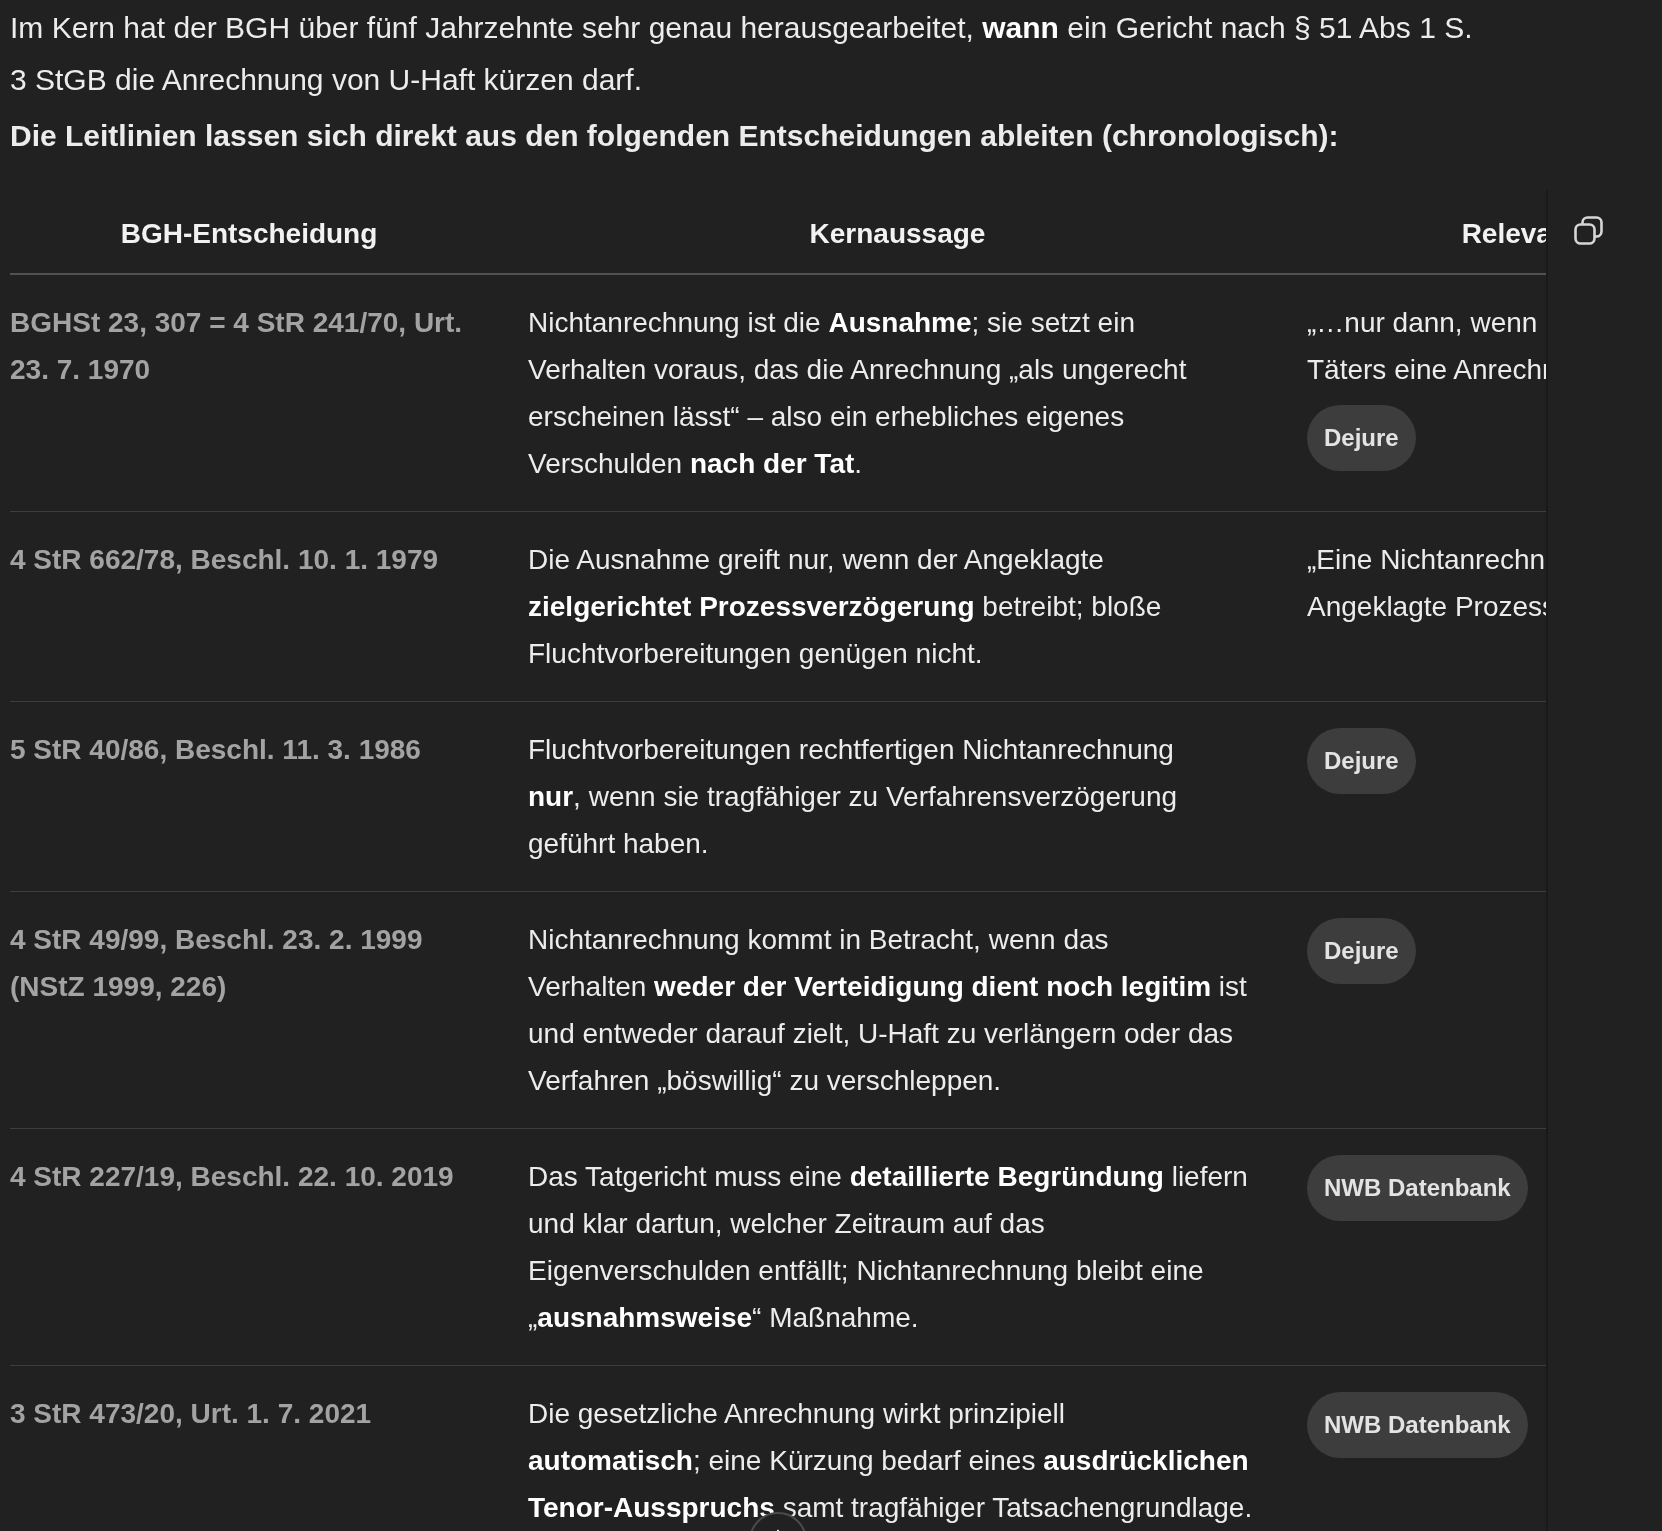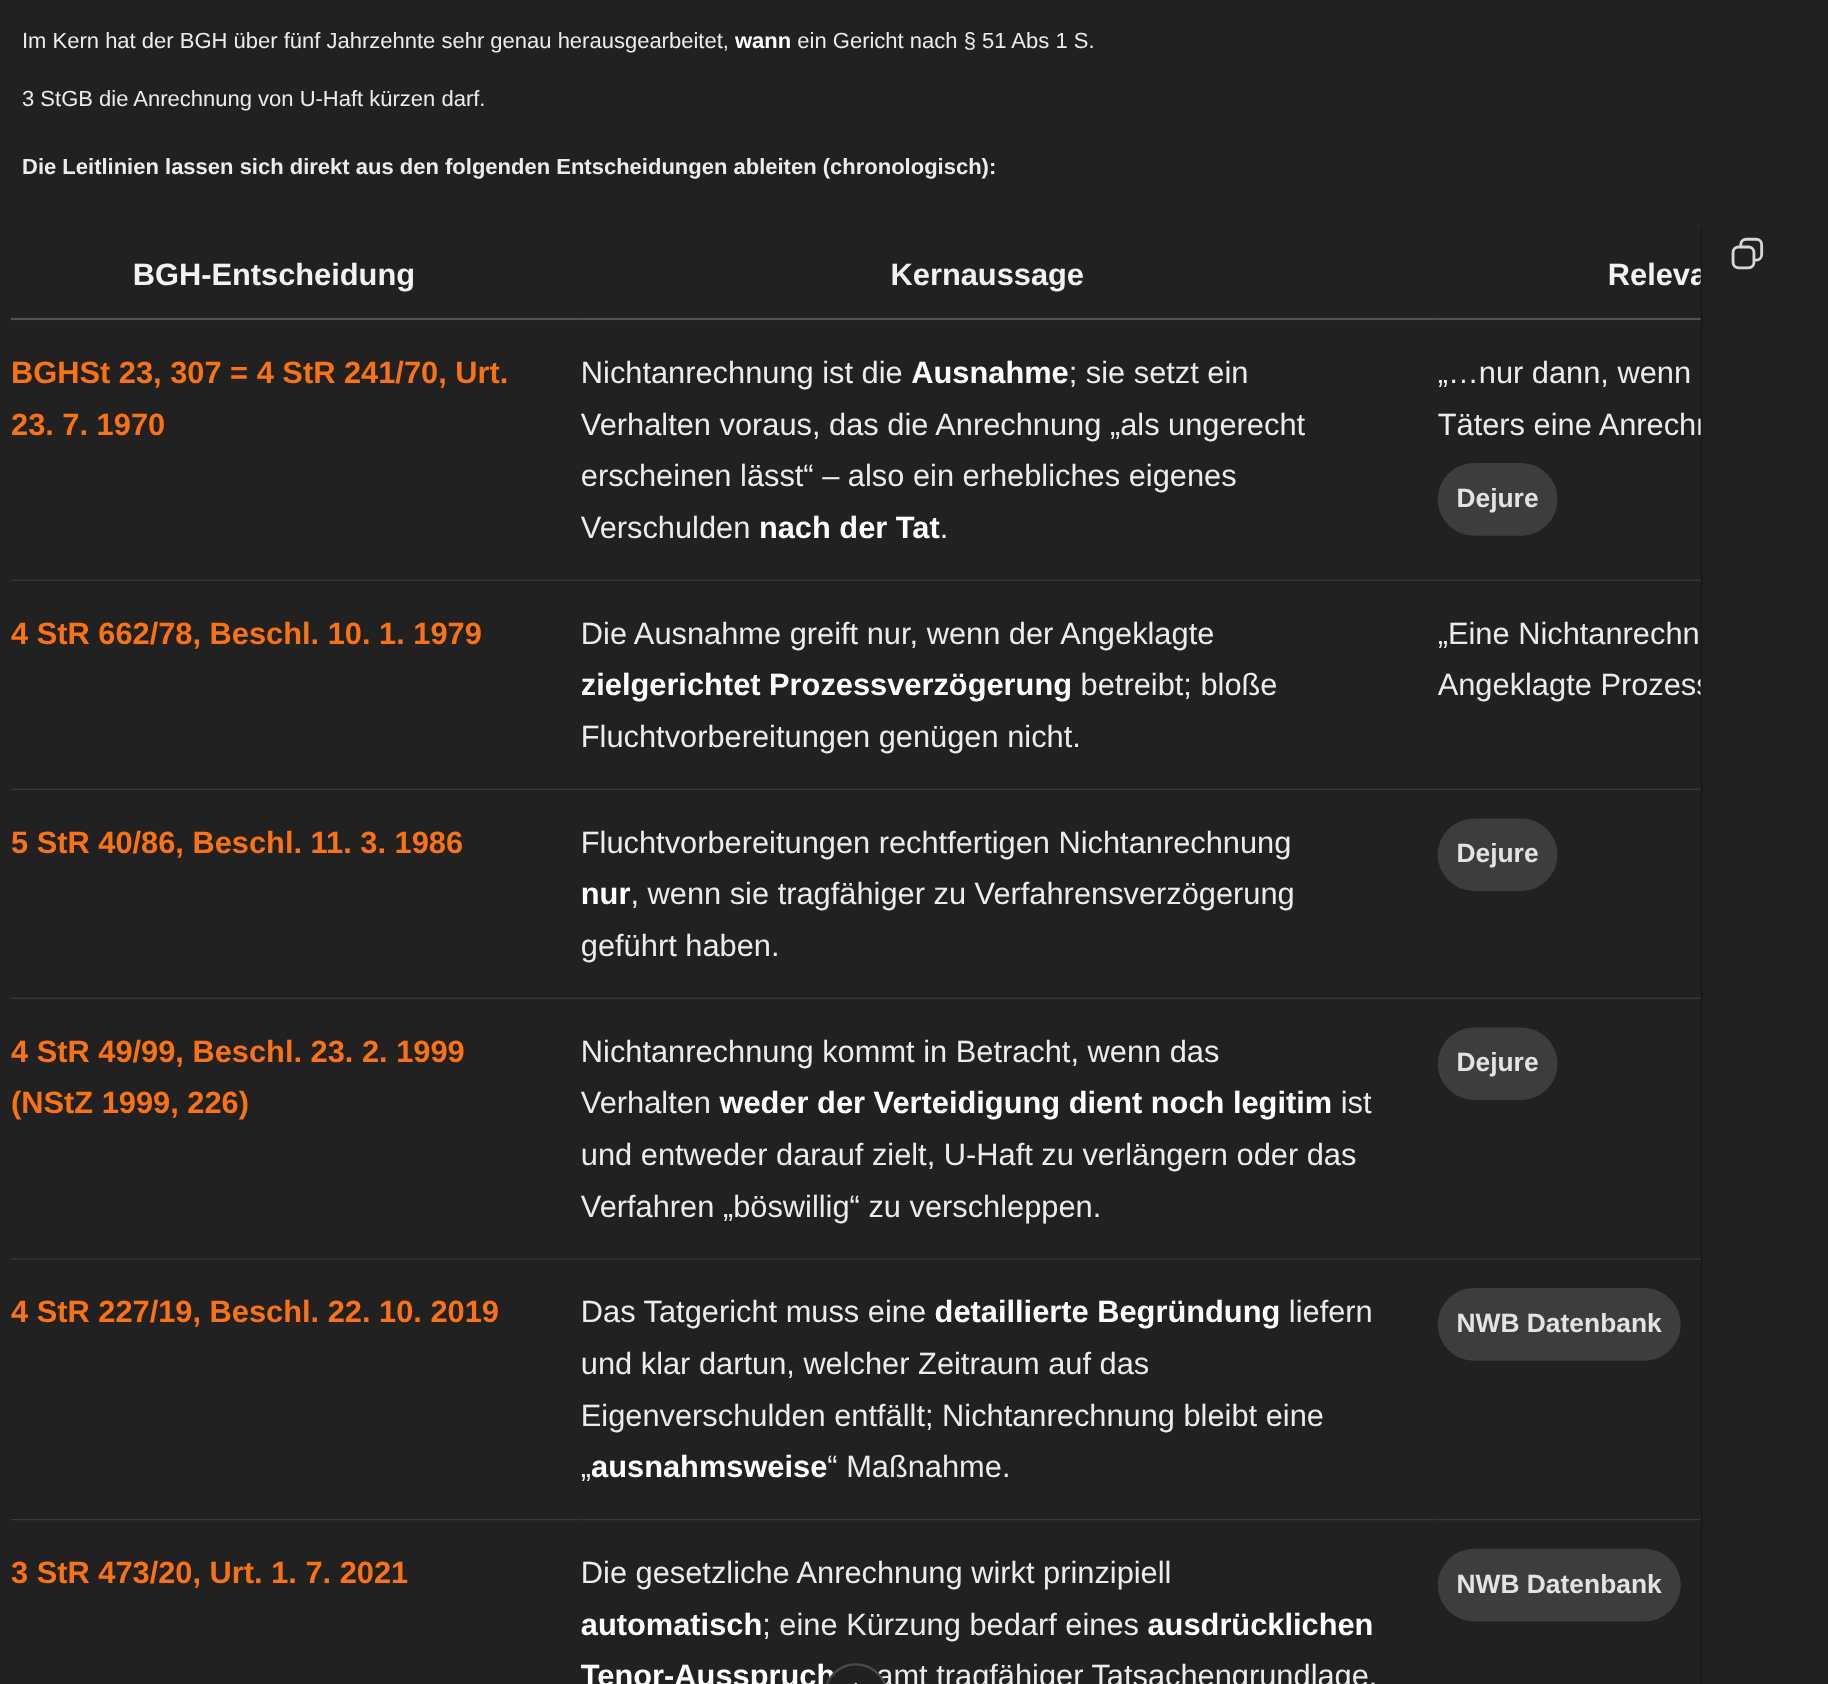--- a/index.html
+++ b/index.html
@@ -3,42 +3,42 @@
 <meta charset="utf-8">
 <style>
   html,body{margin:0;padding:0;}
   body{
     width:1662px;height:1531px;overflow:hidden;position:relative;
     background:#212121;color:#ececec;
     font-family:"Liberation Sans","DejaVu Sans",sans-serif;
     font-size:28px;line-height:47px;
   }
   .page{padding:2px 0 0 10px;}
-  .intro{margin:10px;font-size:20px;line-height:52px;color:#ececec;}
+  .intro{margin:0;font-size:30px;line-height:52px;color:#ececec;}
   .intro + .intro{margin-top:4px;font-weight:bold;}
   .b{font-weight:700;color:#ffffff;}
   .i{}
   .table-wrap{position:relative;margin-top:28px;}
   .scroller{width:1536px;overflow:hidden;border-right:2px solid #1a1a1a;}
   table{border-collapse:collapse;width:1900px;table-layout:fixed;}
   col.c1{width:518px;}
   col.c2{width:779px;}
   col.c3{width:603px;}
   th{
     text-align:center;vertical-align:top;font-weight:700;color:#f2f2f2;
     font-size:28px;line-height:47px;
     padding:20px 40px 16px 0;border-bottom:2px solid #515151;
   }
   td{
     text-align:left;vertical-align:top;
     padding:24px 24px 24px 0;border-bottom:1px solid #3d3d3d;
     font-size:28px;line-height:47px;color:#ececec;
   }
   tr:last-child td{border-bottom:none;}
-  td.col-case{font-weight:700;color:#f97316;}
+  td.col-case{font-weight:700;color:#a3a3a3;}
   .passage-line{white-space:nowrap;}
   .badge{
     display:inline-block;background:#3d3d3d;color:#e3e3e3;
     font-size:24px;line-height:20px;padding:23px 17px;border-radius:999px;
     margin-top:2px;cursor:pointer;white-space:nowrap;font-weight:bold;
   }
   .badge.below{margin-top:12px;}
   .copy-btn{
     position:absolute;left:1572px;top:214px;width:34px;height:34px;
     background:none;border:none;padding:0;cursor:pointer;color:#d6d6d6;

